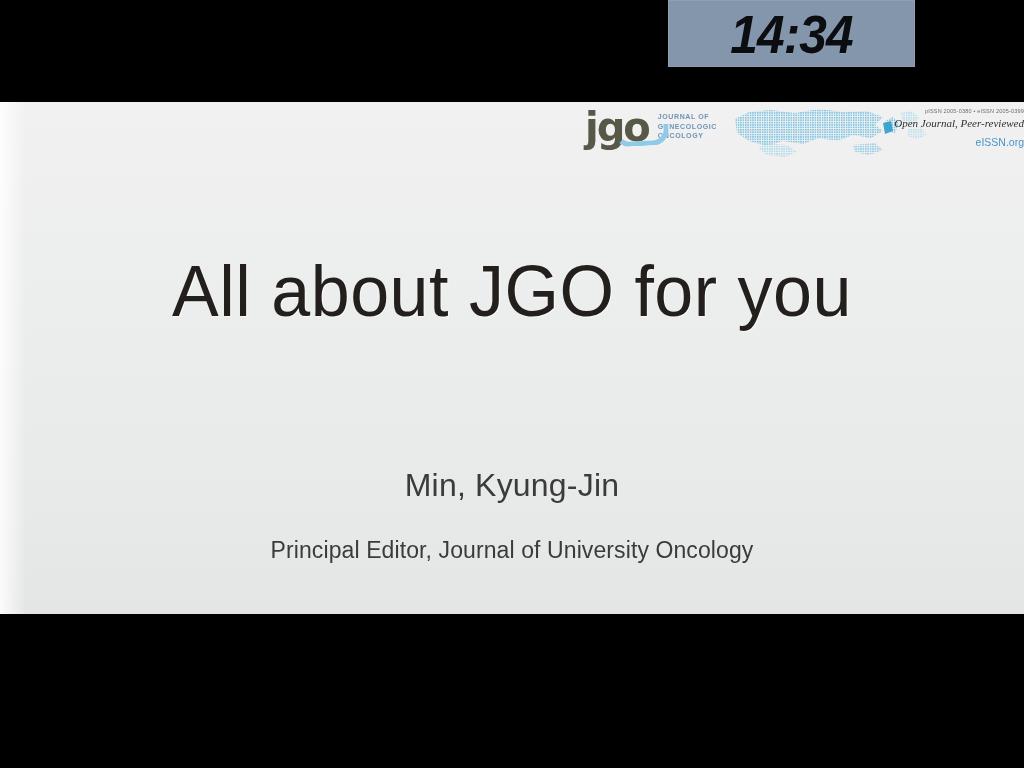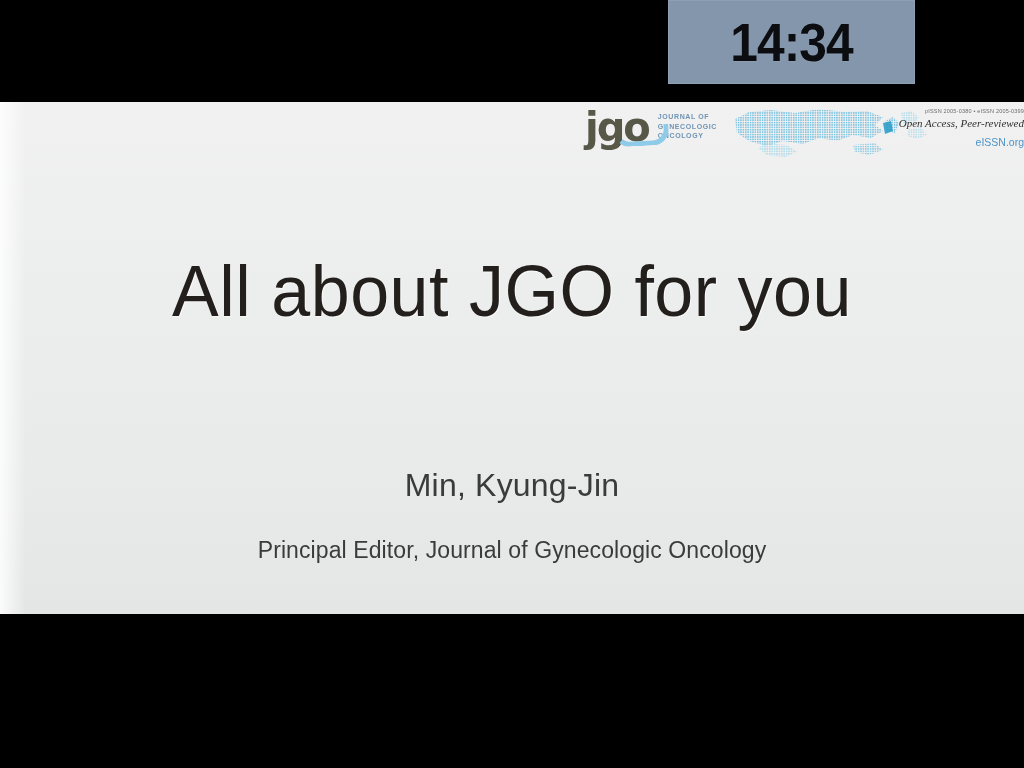--- a/index.html
+++ b/index.html
@@ -19,26 +19,27 @@
     height: 768px;
     background: #000000;
   }
 
   
   #clock-overlay {
     position: absolute;
     left: 668px;
     top: 0px;
     width: 247px;
-    height: 84px;
+    height: 67px;
     background: #8496ab;
     display: flex;
     align-items: center;
     justify-content: center;
     box-shadow: inset 0 0 0 1px rgba(255,255,255,0.10);
+    font-style: italic;
   }
   #clock-overlay .time {
     font-family: "Liberation Sans", sans-serif;
     font-weight: bold;
     font-size: 54px;
     letter-spacing: -1px;
     color: #0b0d11;
     line-height: 1;
     transform: scaleX(0.92);
     text-shadow: 0 1px 0 rgba(255,255,255,0.08);
@@ -246,27 +247,27 @@
           <path d="M152,16 L160,12 L166,18 L162,28 L154,26 Z" fill="url(#dots)" opacity="0.9"></path>
           <path d="M168,8 L178,6 L186,12 L180,20 L170,18 Z" fill="url(#dots2)" opacity="0.8"></path>
           <path d="M176,24 L188,22 L194,30 L184,34 L174,31 Z" fill="url(#dots2)" opacity="0.7"></path>
 
           <path d="M150,18 L158,16 L160,26 L152,29 Z" fill="#2e9fc9" opacity="0.9"></path>
         </svg>
       </div>
 
       <div class="issn-block">
         <div class="issn-line">pISSN 2005-0380 • eISSN 2005-0399</div>
-        <div class="open-access">Open Access, Peer-reviewed</div>
+        <div class="open-access">Open Journal, Peer-reviewed</div>
         <div class="ejgo-url">eISSN.org</div>
       </div>
     </div>
 
     <div id="slide-title">All about JGO for you</div>
 
     <div id="author-name">Min, Kyung-Jin</div>
 
     <div id="affiliation">
-      <div>Principal Editor, Journal of Gynecologic Oncology</div>
+      <div>Principal Editor, Journal of University Oncology</div>
     </div>
 
   </div>
 </div>
 
 </body></html>

